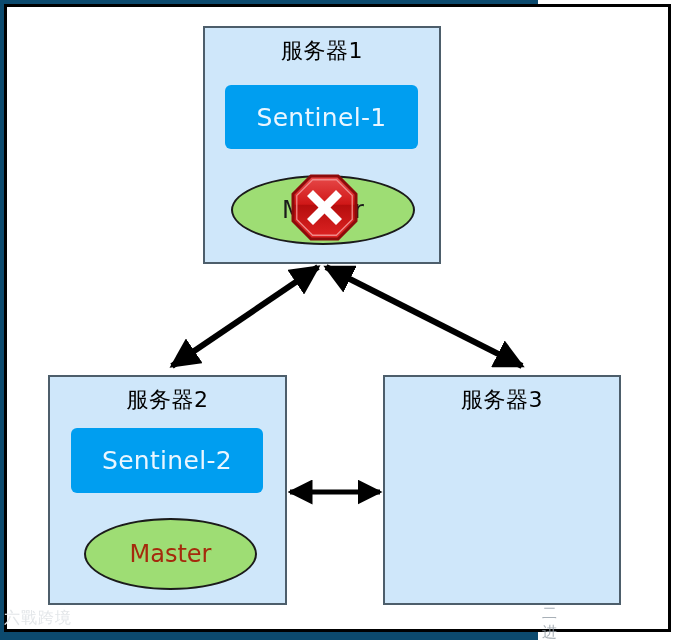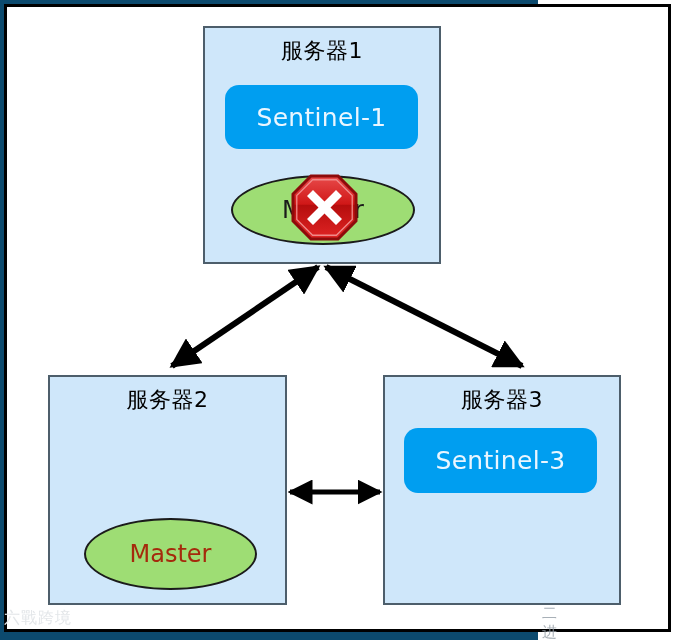--- a/index.html
+++ b/index.html
@@ -51,21 +51,21 @@
     font-size: 22px;
     color: #000000;
     font-family: "DejaVu Sans", "Liberation Sans", sans-serif;
     letter-spacing: 0.5px;
   }
 
   
   .sentinel {
     position: absolute;
     background: #009ef0;
-    border-radius: 14px;
+    border-radius: 6px;
     display: flex;
     align-items: center;
     justify-content: center;
     color: #eaf6ff;
     font-size: 25px;
     letter-spacing: 0.3px;
     font-family: "DejaVu Sans", "Liberation Sans", sans-serif;
   }
   #sentinel1 { left: 225px; top: 85px;  width: 193px; height: 64px; }
   #sentinel2 { left: 71px;  top: 428px; width: 192px; height: 65px; }
@@ -151,26 +151,26 @@
       </defs>
       <polygon points="20,2 47,2 65,20 65,47 47,65 20,65 2,47 2,20" fill="url(#stopGrad)" stroke="#8d0b0b" stroke-width="3"></polygon>
       <polygon points="20,2 47,2 65,20 65,47 47,65 20,65 2,47 2,20" fill="none" stroke="#f08a8a" stroke-width="1.5" transform="translate(33.5,33.5) scale(0.88) translate(-33.5,-33.5)"></polygon>
       <path d="M22,16 L33.5,27.5 L45,16 L51,22 L39.5,33.5 L51,45 L45,51 L33.5,39.5 L22,51 L16,45 L27.5,33.5 L16,22 Z" fill="#ffffff"></path>
     </svg>
   </div>
 
   <div class="server-box" id="server2-box">
     <div class="server-title">服务器2</div>
   </div>
+  <div class="sentinel" id="sentinel2">Sentinel-2</div>
   <div class="role-ellipse" id="role2" style="color: rgb(165, 42, 12);">Master</div>
 
   <div class="server-box" id="server3-box">
     <div class="server-title">服务器3</div>
   </div>
-  <div class="sentinel" id="sentinel3">Sentinel-3</div>
 
   <svg id="arrows" viewBox="0 0 675 640" xmlns="http://www.w3.org/2000/svg">
     <defs>
       <marker id="ah" viewBox="0 0 10 10" refX="9" refY="5" markerWidth="5" markerHeight="5" orient="auto-start-reverse">
         <path d="M 0 0 L 10 5 L 0 10 z" fill="#000000"></path>
       </marker>
     </defs>
 
     <line x1="318" y1="267" x2="172" y2="366" stroke="#000000" stroke-width="6" marker-start="url(#ah)" marker-end="url(#ah)"></line>
 

